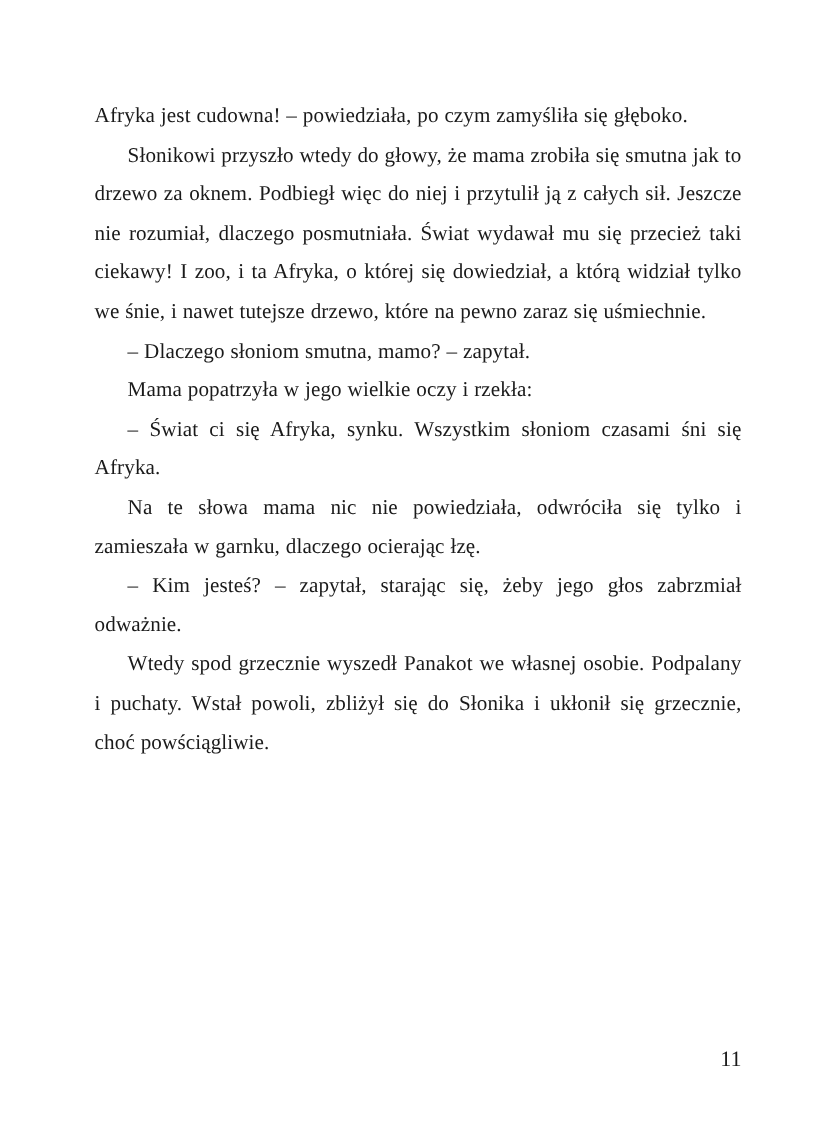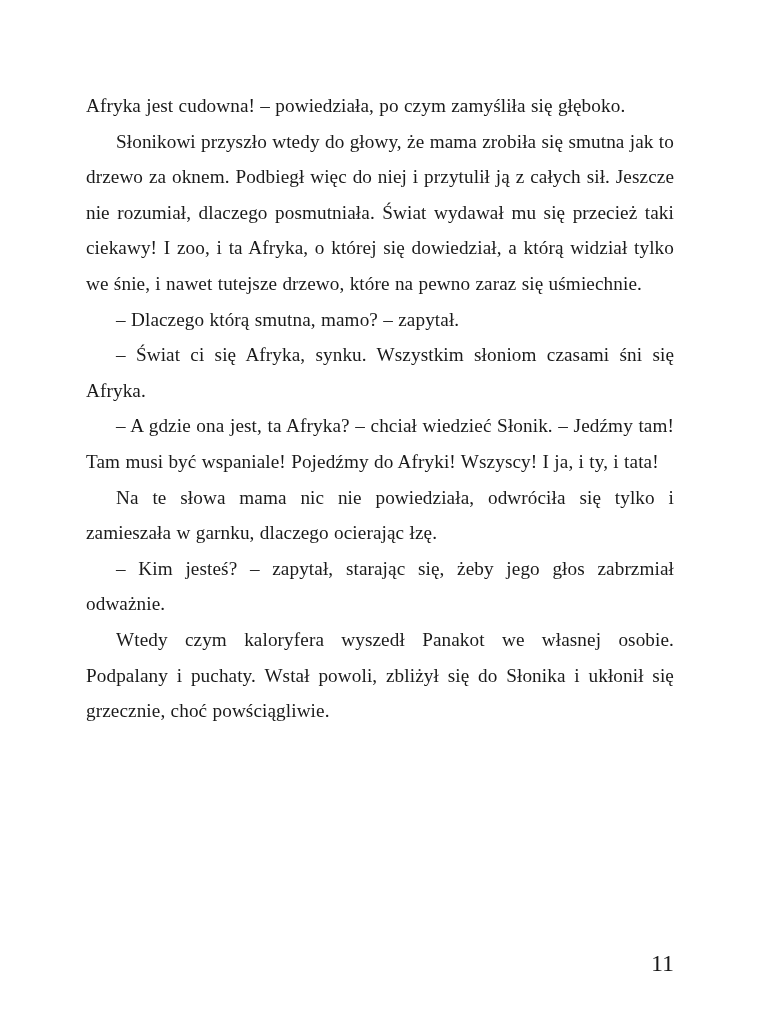--- a/index.html
+++ b/index.html
@@ -35,34 +35,34 @@
   .body-text p {
     margin: 0;
   }
   .body-text p.indent {
     text-indent: 30px;
   }
   .page-number {
     position: absolute;
     right: 86px;
     bottom: 48px;
-    font-size: 24px;
+    font-size: 20px;
     line-height: 20px;
     color: #1a1a1a;
     font-family: "Liberation Serif", "DejaVu Serif", serif;
   }
 </style>
 </head>
 <body>
 
 <div class="page">
   <div class="body-text">
     <p>Afryka jest cudowna! – powiedziała, po czym zamyśliła się głęboko.</p>
     <p class="indent">Słonikowi przyszło wtedy do głowy, że mama zrobiła się smutna jak to drzewo za oknem. Podbiegł więc do niej i przytulił ją z całych sił. Jeszcze nie rozumiał, dlaczego posmutniała. Świat wydawał mu się przecież taki ciekawy! I zoo, i ta Afryka, o której się dowiedział, a którą widział tylko we śnie, i nawet tutejsze drzewo, które na pewno zaraz się uśmiechnie.</p>
-    <p class="indent">– Dlaczego którą smutna, mamo? – zapytał.</p>
+    <p class="indent">– Dlaczego słoniom smutna, mamo? – zapytał.</p>
+    <p class="indent">Mama popatrzyła w jego wielkie oczy i rzekła:</p>
     <p class="indent">– Świat ci się Afryka, synku. Wszystkim słoniom czasami śni się Afryka.</p>
-    <p class="indent">– A gdzie ona jest, ta Afryka? – chciał wiedzieć Słonik. – Jedźmy tam! Tam musi być wspaniale! Pojedźmy do Afryki! Wszyscy! I ja, i ty, i tata!</p>
     <p class="indent">Na te słowa mama nic nie powiedziała, odwróciła się tylko i zamieszała w garnku, dlaczego ocierając łzę.</p>
     <p class="indent">– Kim jesteś? – zapytał, starając się, żeby jego głos zabrzmiał odważnie.</p>
-    <p class="indent">Wtedy czym kaloryfera wyszedł Panakot we własnej osobie. Podpalany i puchaty. Wstał powoli, zbliżył się do Słonika i ukłonił się grzecznie, choć powściągliwie.</p>
+    <p class="indent">Wtedy spod grzecznie wyszedł Panakot we własnej osobie. Podpalany i puchaty. Wstał powoli, zbliżył się do Słonika i ukłonił się grzecznie, choć powściągliwie.</p>
   </div>
   <div class="page-number">11</div>
 </div>
 
 </body></html>

